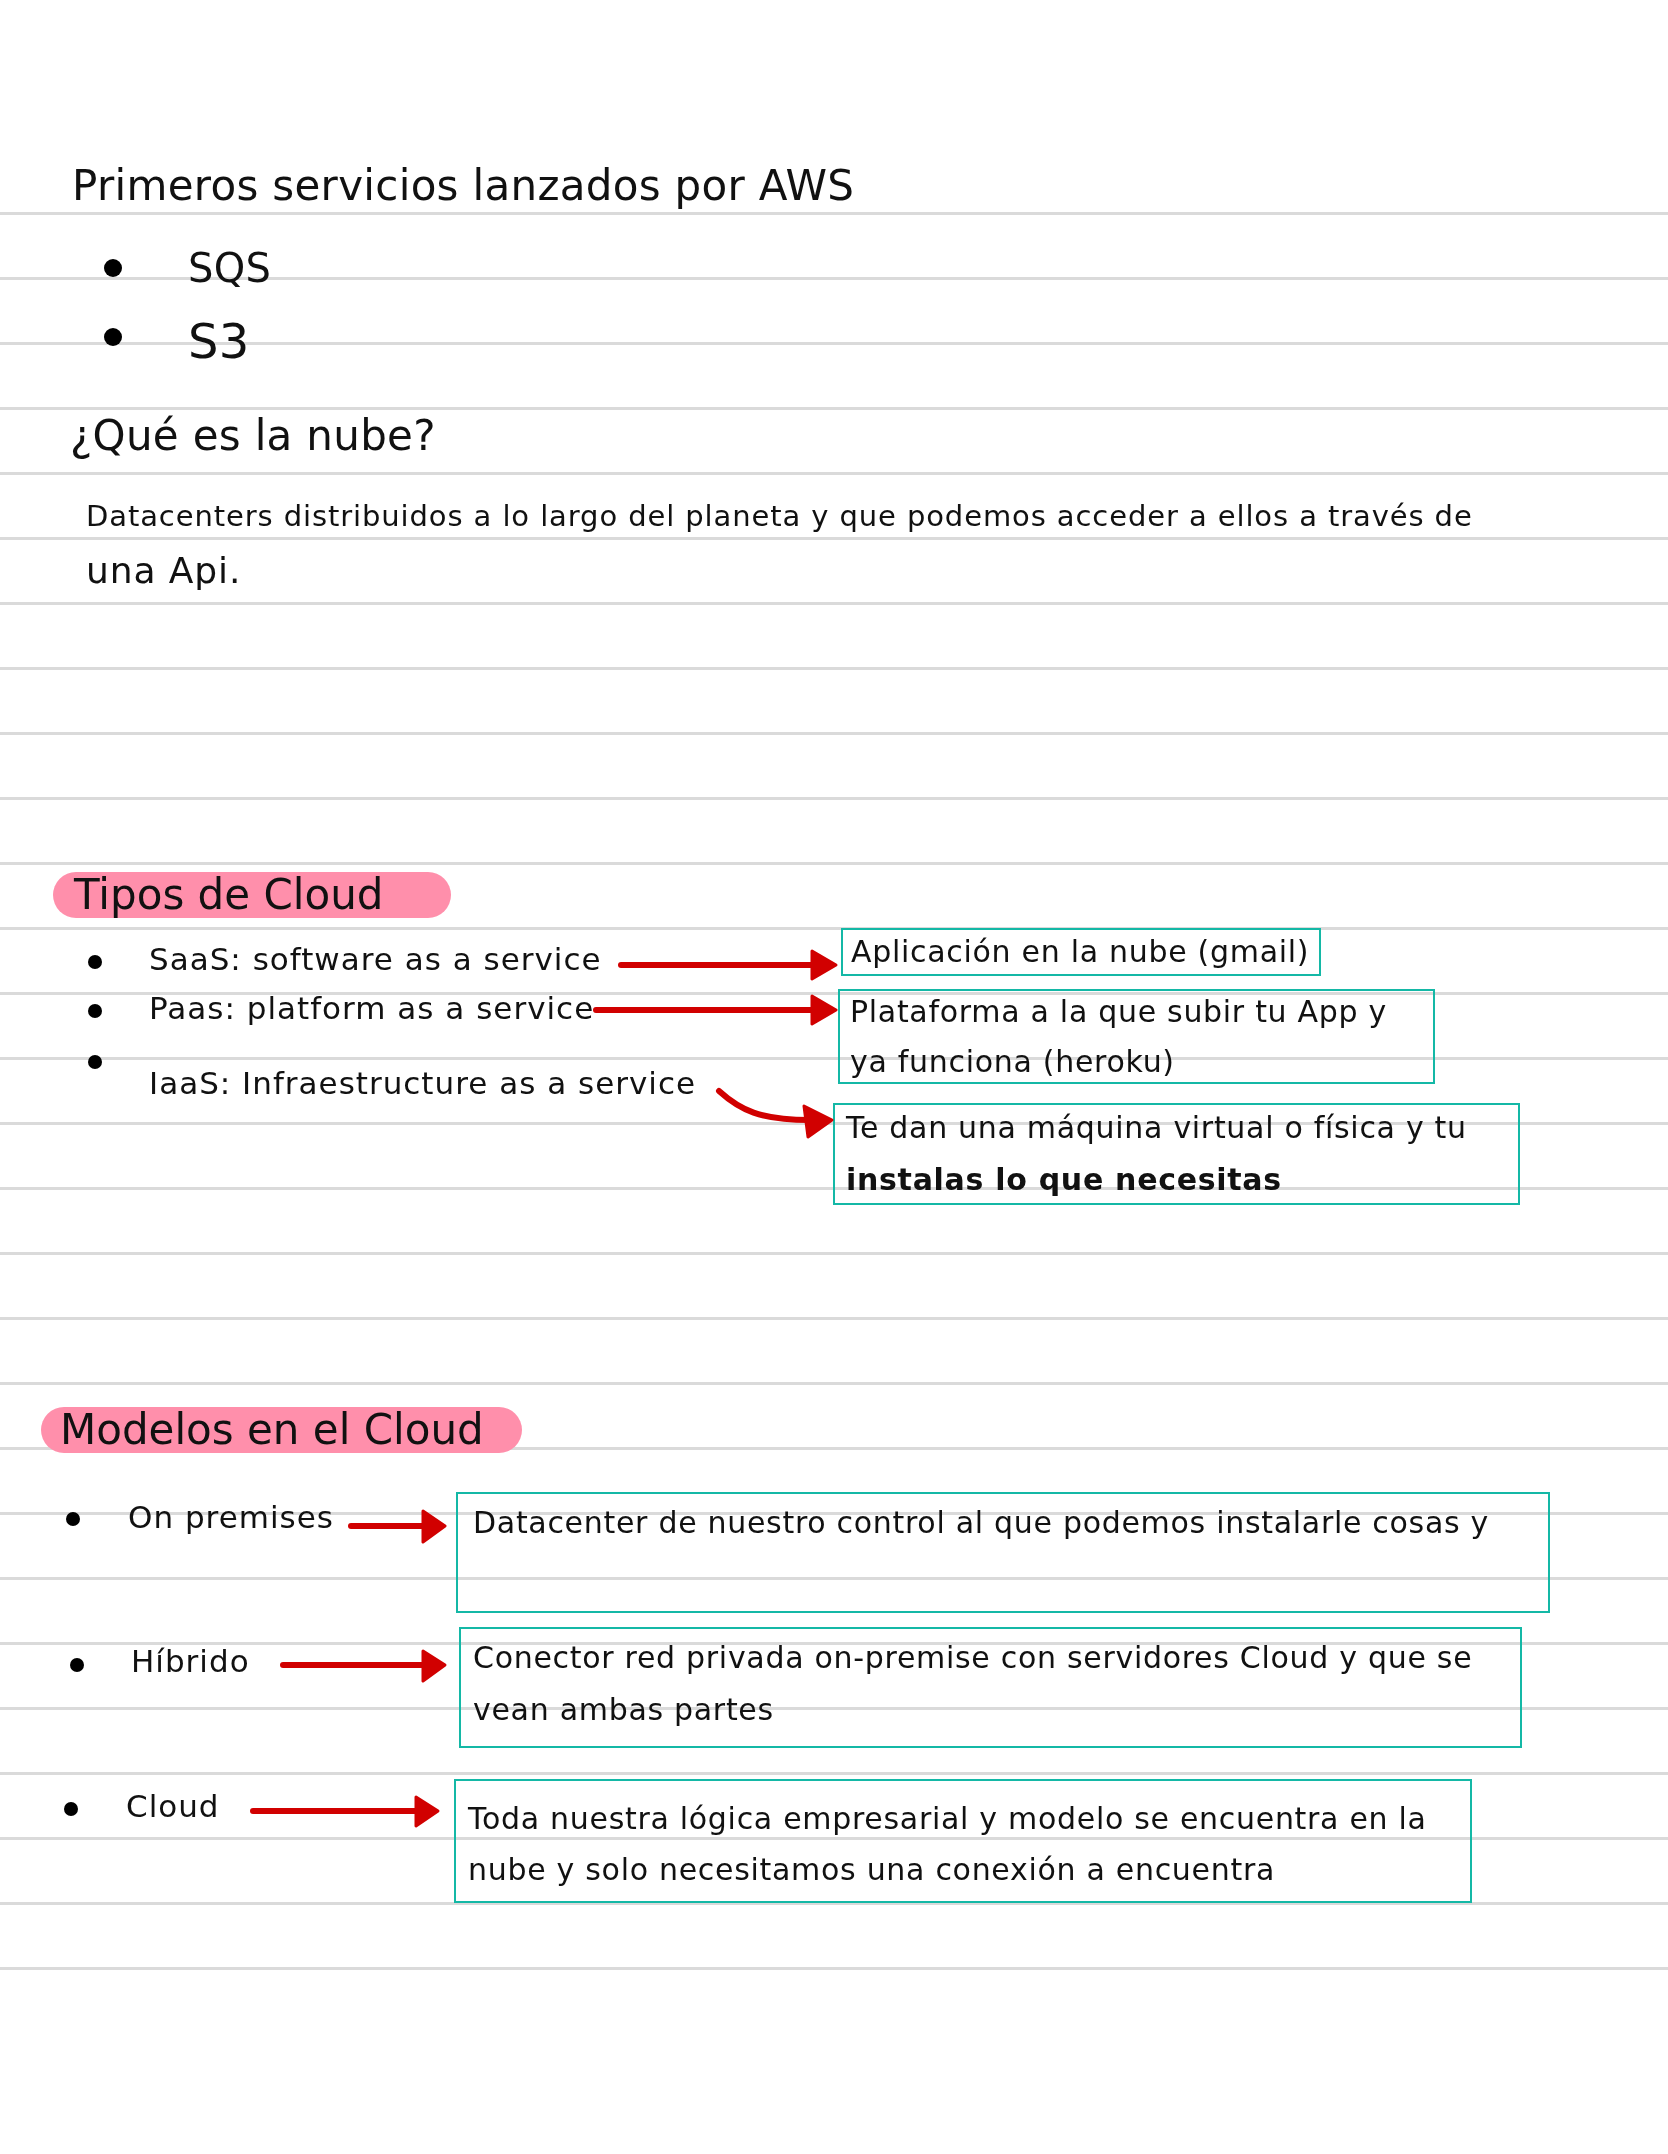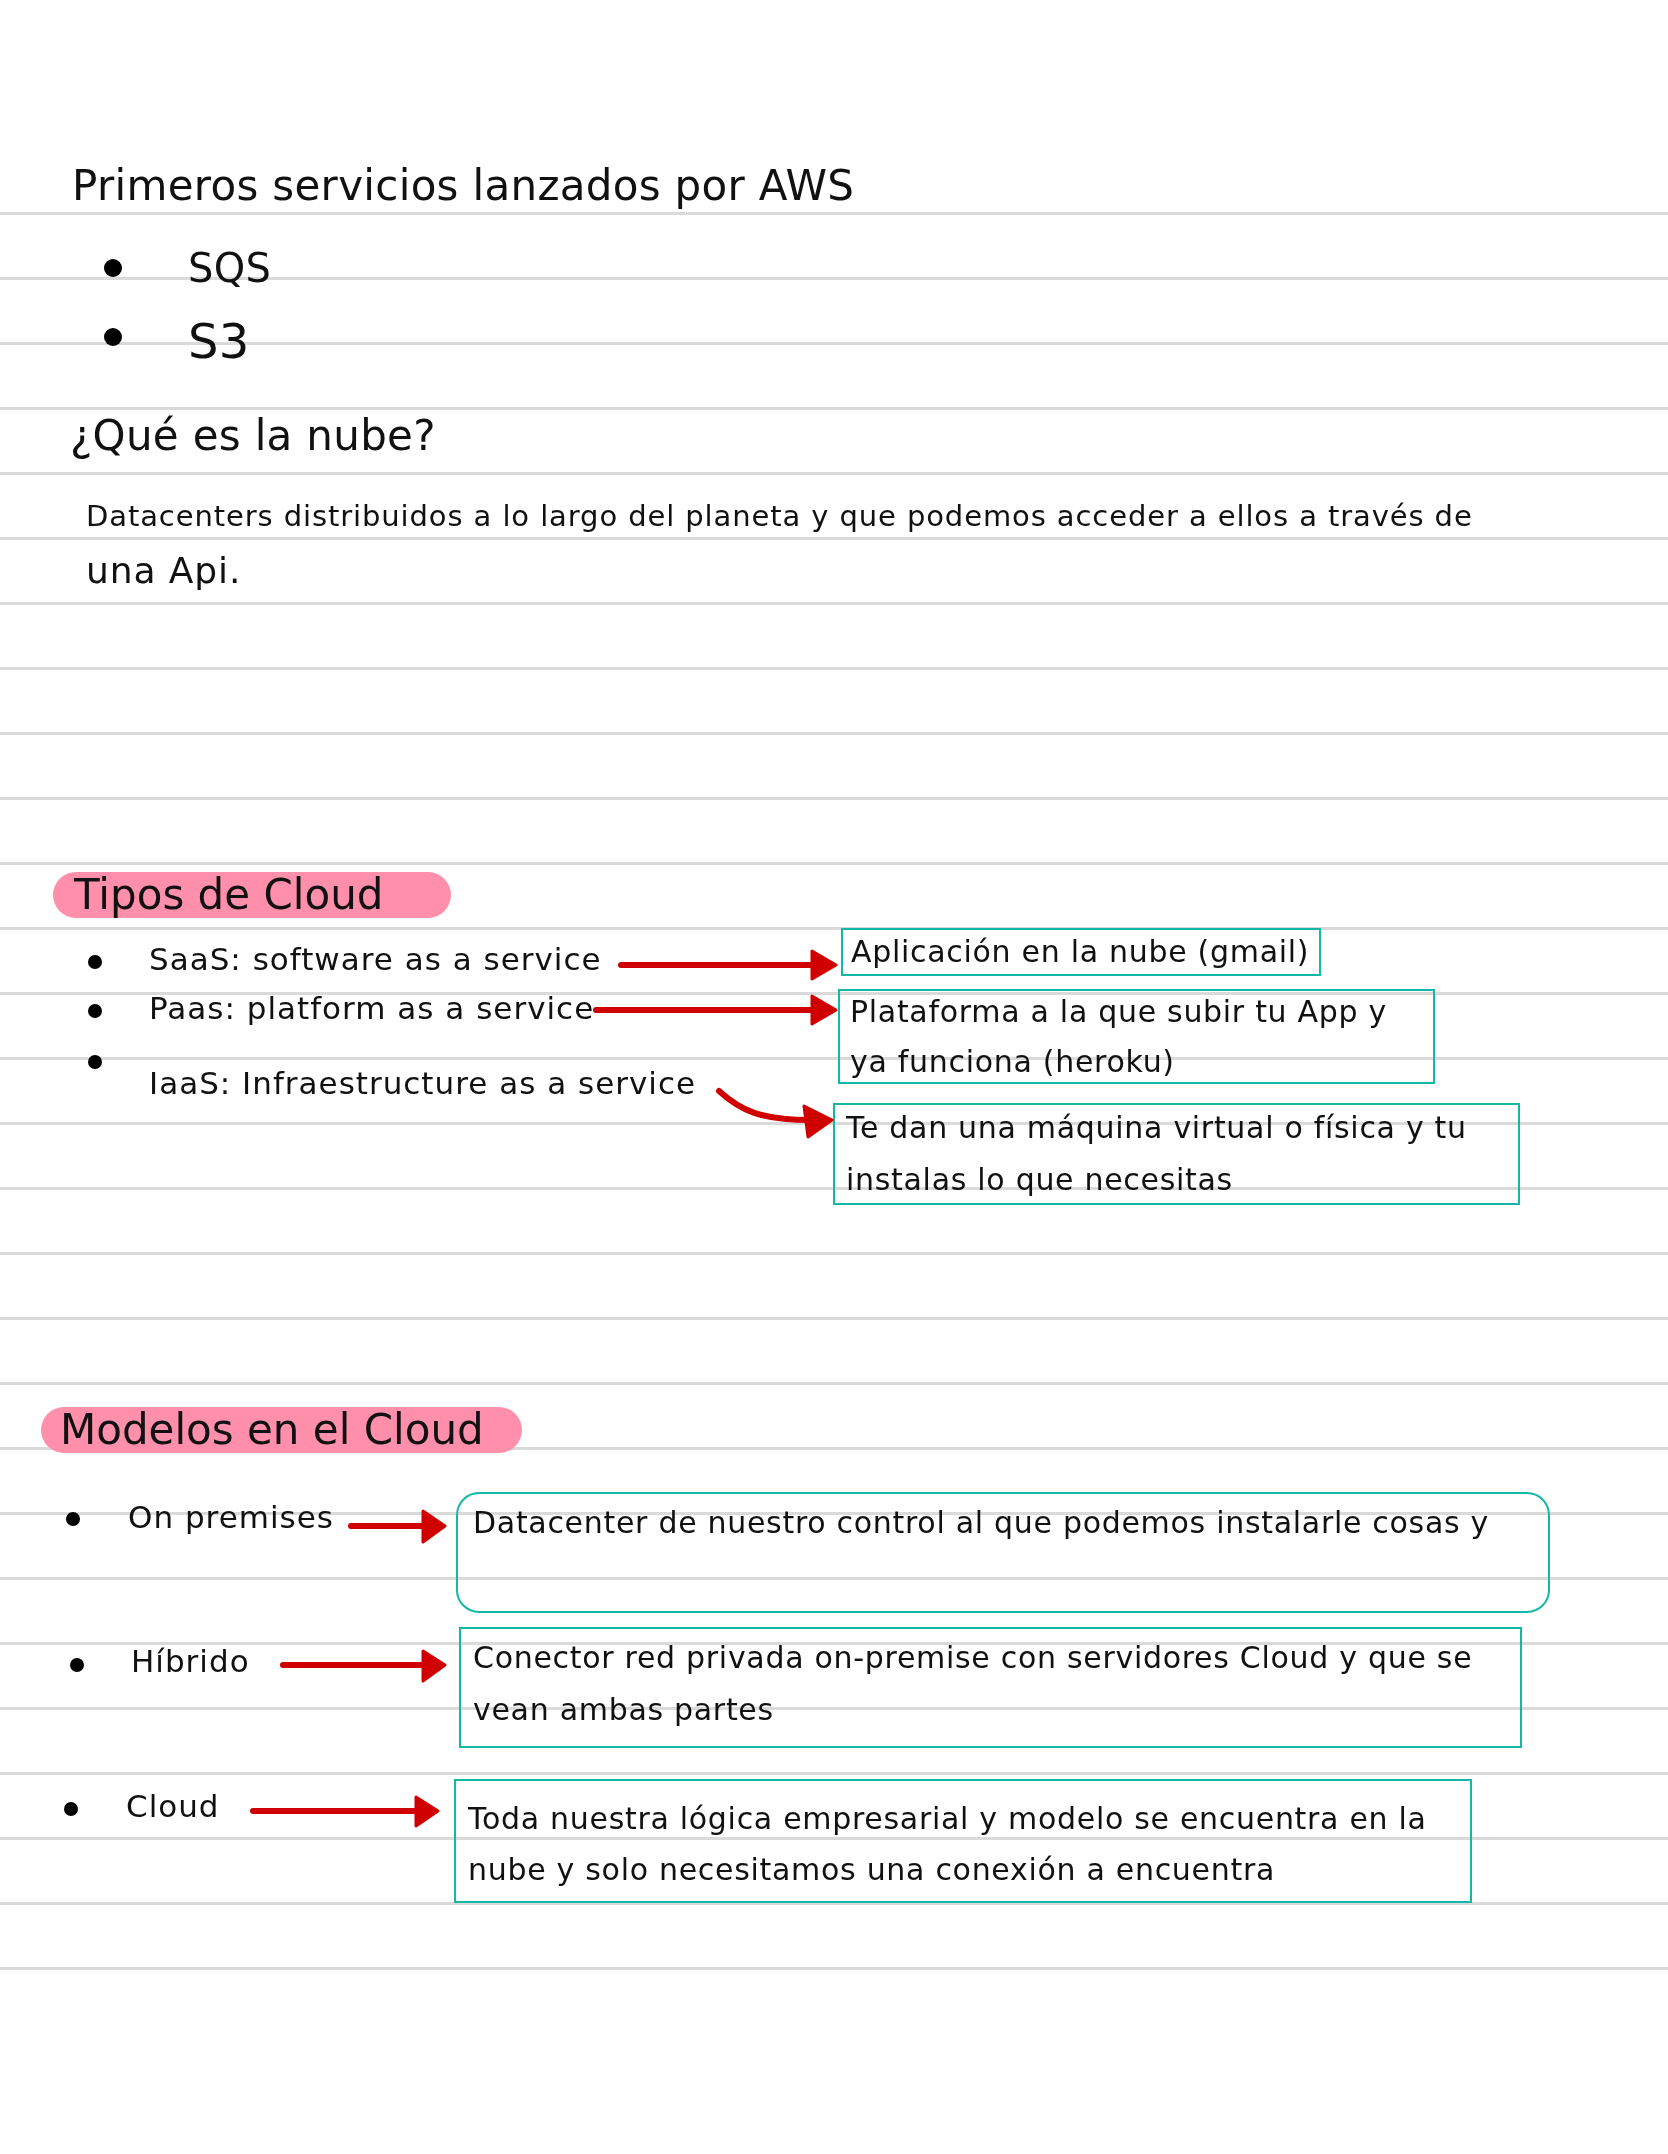--- a/index.html
+++ b/index.html
@@ -75,35 +75,35 @@
 
 <div class="box" style="left:841px; top:928px; width:480px; height:48px;">
   <div class="t" style="left:8px; top:7px;">Aplicación en la nube (gmail)</div>
 </div>
 <div class="box" style="left:838px; top:989px; width:597px; height:95px;">
   <div class="t" style="left:10px; top:6px;">Plataforma a la que subir tu App y</div>
   <div class="t" style="left:10px; top:56px;">ya funciona (heroku)</div>
 </div>
 <div class="box" style="left:833px; top:1103px; width:687px; height:102px;">
   <div class="t" style="left:11px; top:8px;">Te dan una máquina virtual o física y tu</div>
-  <div class="t" style="left:11px; top:60px;">instalas lo que necesitas</div>
+  <div class="t" style="left:11px; top:60px;font-weight:bold;">instalas lo que necesitas</div>
 </div>
 
 <div class="pill" style="left:41px; top:1407px; width:481px; height:46px;">
   <div class="t" style="left:19px; top:2px;">Modelos en el Cloud</div>
 </div>
 
 <div class="bullet" style="left:66px; top:1512px;"></div>
 <div class="t item-txt" style="left:128px; top:1502px;">On premises</div>
 <div class="bullet" style="left:70px; top:1658px;"></div>
 <div class="t item-txt" style="left:131px; top:1646px;">Híbrido</div>
 <div class="bullet" style="left:64px; top:1802px;"></div>
 <div class="t item-txt" style="left:126px; top:1791px;">Cloud</div>
 
-<div class="box" style="left:456px; top:1492px; width:1094px; height:121px;border-radius:23px;">
+<div class="box" style="left:456px; top:1492px; width:1094px; height:121px;">
   <div class="t" style="left:15px; top:14px;">Datacenter de nuestro control al que podemos instalarle cosas y</div>
 </div>
 <div class="box" style="left:459px; top:1627px; width:1063px; height:121px;">
   <div class="t" style="left:12px; top:14px;">Conector red privada on-premise con servidores Cloud y que se</div>
   <div class="t" style="left:12px; top:66px;">vean ambas partes</div>
 </div>
 <div class="box" style="left:454px; top:1779px; width:1018px; height:124px;">
   <div class="t" style="left:12px; top:23px;">Toda nuestra lógica empresarial y modelo se encuentra en la</div>
   <div class="t" style="left:12px; top:74px;">nube y solo necesitamos una conexión a encuentra</div>
 </div>

